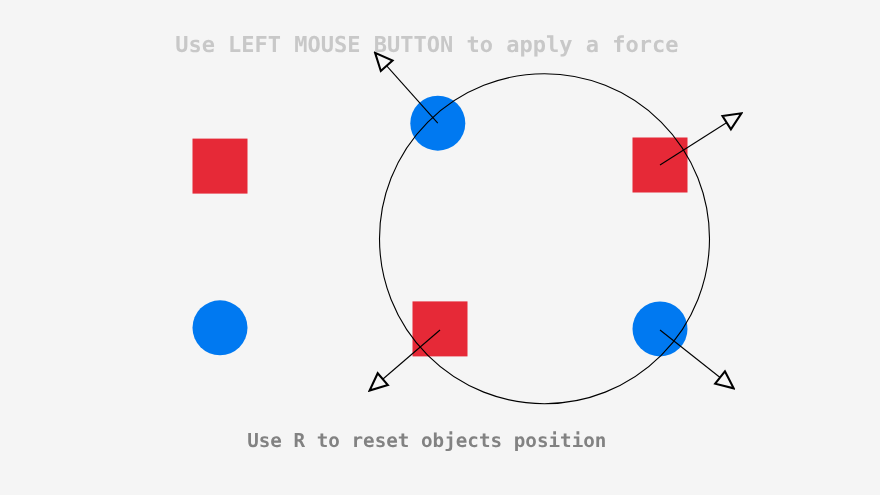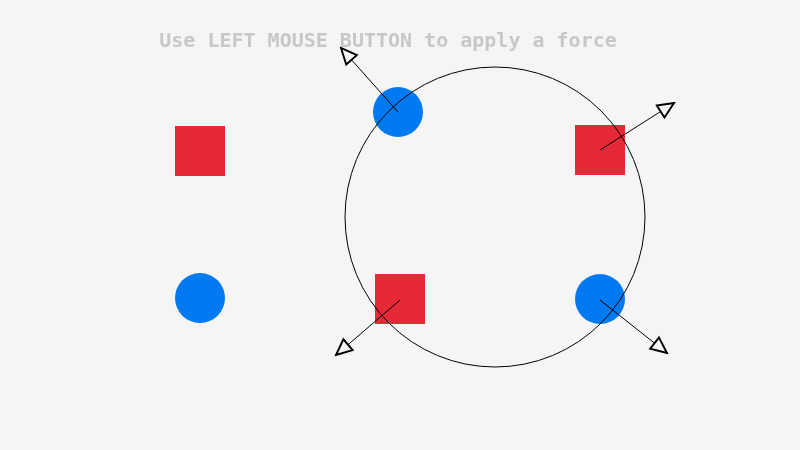--- a/index.html
+++ b/index.html
@@ -63,13 +63,14 @@
       <circle cx="398" cy="112" r="25" fill="#0079f1"></circle>
       <circle cx="200" cy="298" r="25" fill="#0079f1"></circle>
       <circle cx="600" cy="299" r="25" fill="#0079f1"></circle>
       <circle cx="495" cy="217" r="150" fill="none" stroke="#000000" stroke-width="1"></circle>
       <line x1="398" y1="112" x2="341" y2="48" stroke="#000000" stroke-width="1" marker-end="url(#ah)"></line>
       <line x1="600" y1="150" x2="674" y2="103" stroke="#000000" stroke-width="1" marker-end="url(#ah)"></line>
       <line x1="400" y1="300" x2="336" y2="355" stroke="#000000" stroke-width="1" marker-end="url(#ah)"></line>
       <line x1="600" y1="300" x2="667" y2="353" stroke="#000000" stroke-width="1" marker-end="url(#ah)"></line>
     </svg>
   <div class="hint hint-top">Use LEFT MOUSE BUTTON to apply a force</div>
+  <div class="hint hint-bottom">Use R to reset objects position</div>
 </div>
 
 </body></html>

